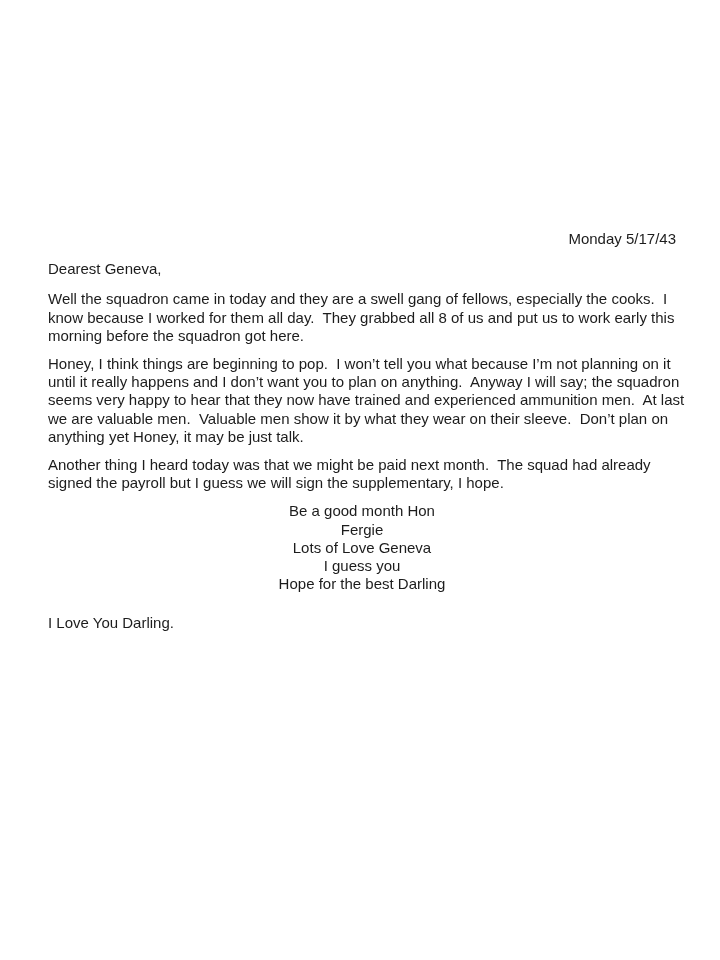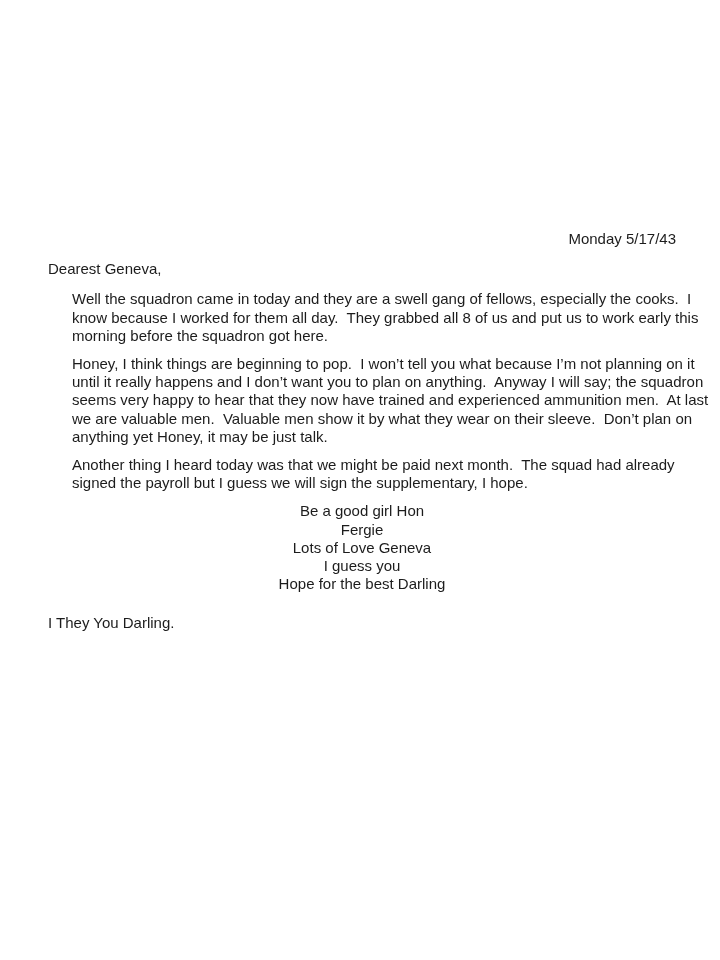--- a/index.html
+++ b/index.html
@@ -29,21 +29,20 @@
     margin-bottom: 12px;
     white-space: pre;
   }
   .salutation {
     margin-bottom: 12px;
     white-space: pre;
   }
   .para {
     margin-bottom: 10px;
     white-space: pre;
-    margin-left: 24px;
   }
   .closing-block {
     text-align: center;
   }
   .closing-line {
     white-space: pre;
   }
   .postscript {
     margin-top: 21px;
     white-space: pre;
@@ -67,23 +66,23 @@
 until it really happens and I don’t want you to plan on anything.  Anyway I will say; the squadron
 seems very happy to hear that they now have trained and experienced ammunition men.  At last
 we are valuable men.  Valuable men show it by what they wear on their sleeve.  Don’t plan on
 anything yet Honey, it may be just talk.</div>
 
     <div class="para">Another thing I heard today was that we might be paid next month.  The squad had already
 signed the payroll but I guess we will sign the supplementary, I hope.</div>
 
 
     <div class="closing-block">
-      <div class="closing-line">Be a good girl Hon</div>
+      <div class="closing-line">Be a good month Hon</div>
       <div class="closing-line">Fergie</div>
       <div class="closing-line">Lots of Love Geneva</div>
       <div class="closing-line">I guess you</div>
       <div class="closing-line">Hope for the best Darling</div>
     </div>
 
-    <div class="postscript">I They You Darling.</div>
+    <div class="postscript">I Love You Darling.</div>
 
   </div>
 </div>
 
 </body></html>

